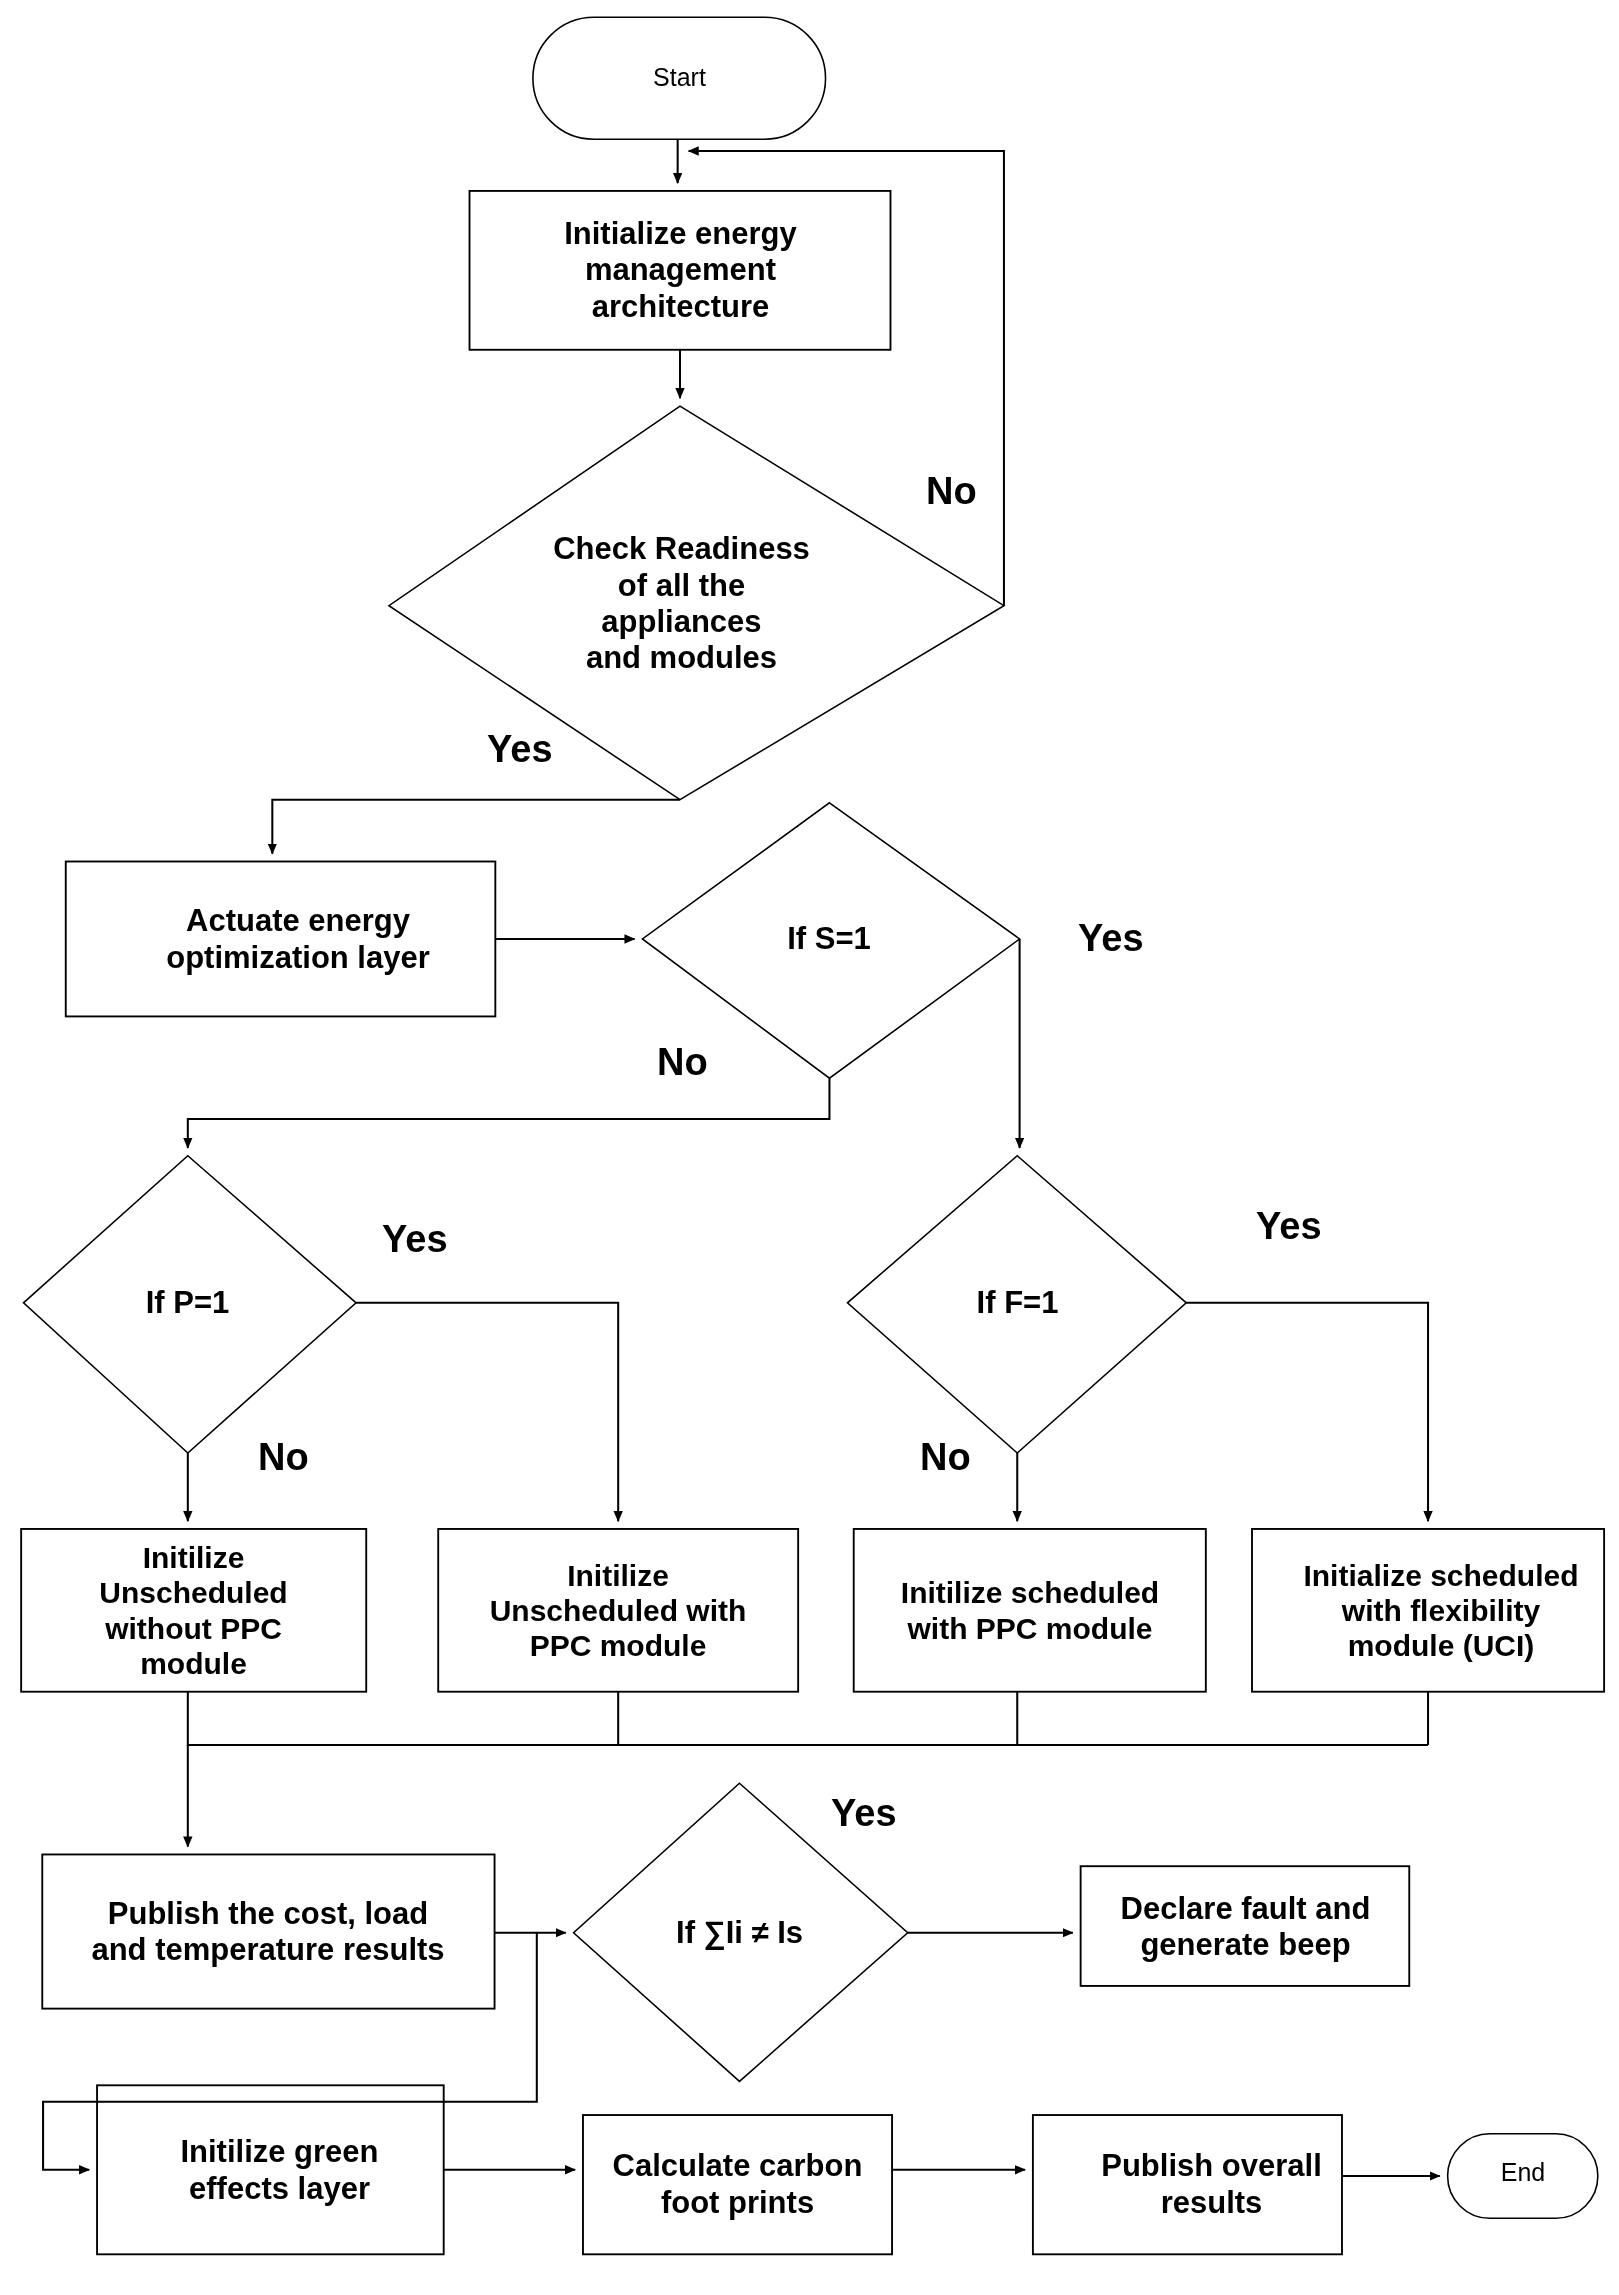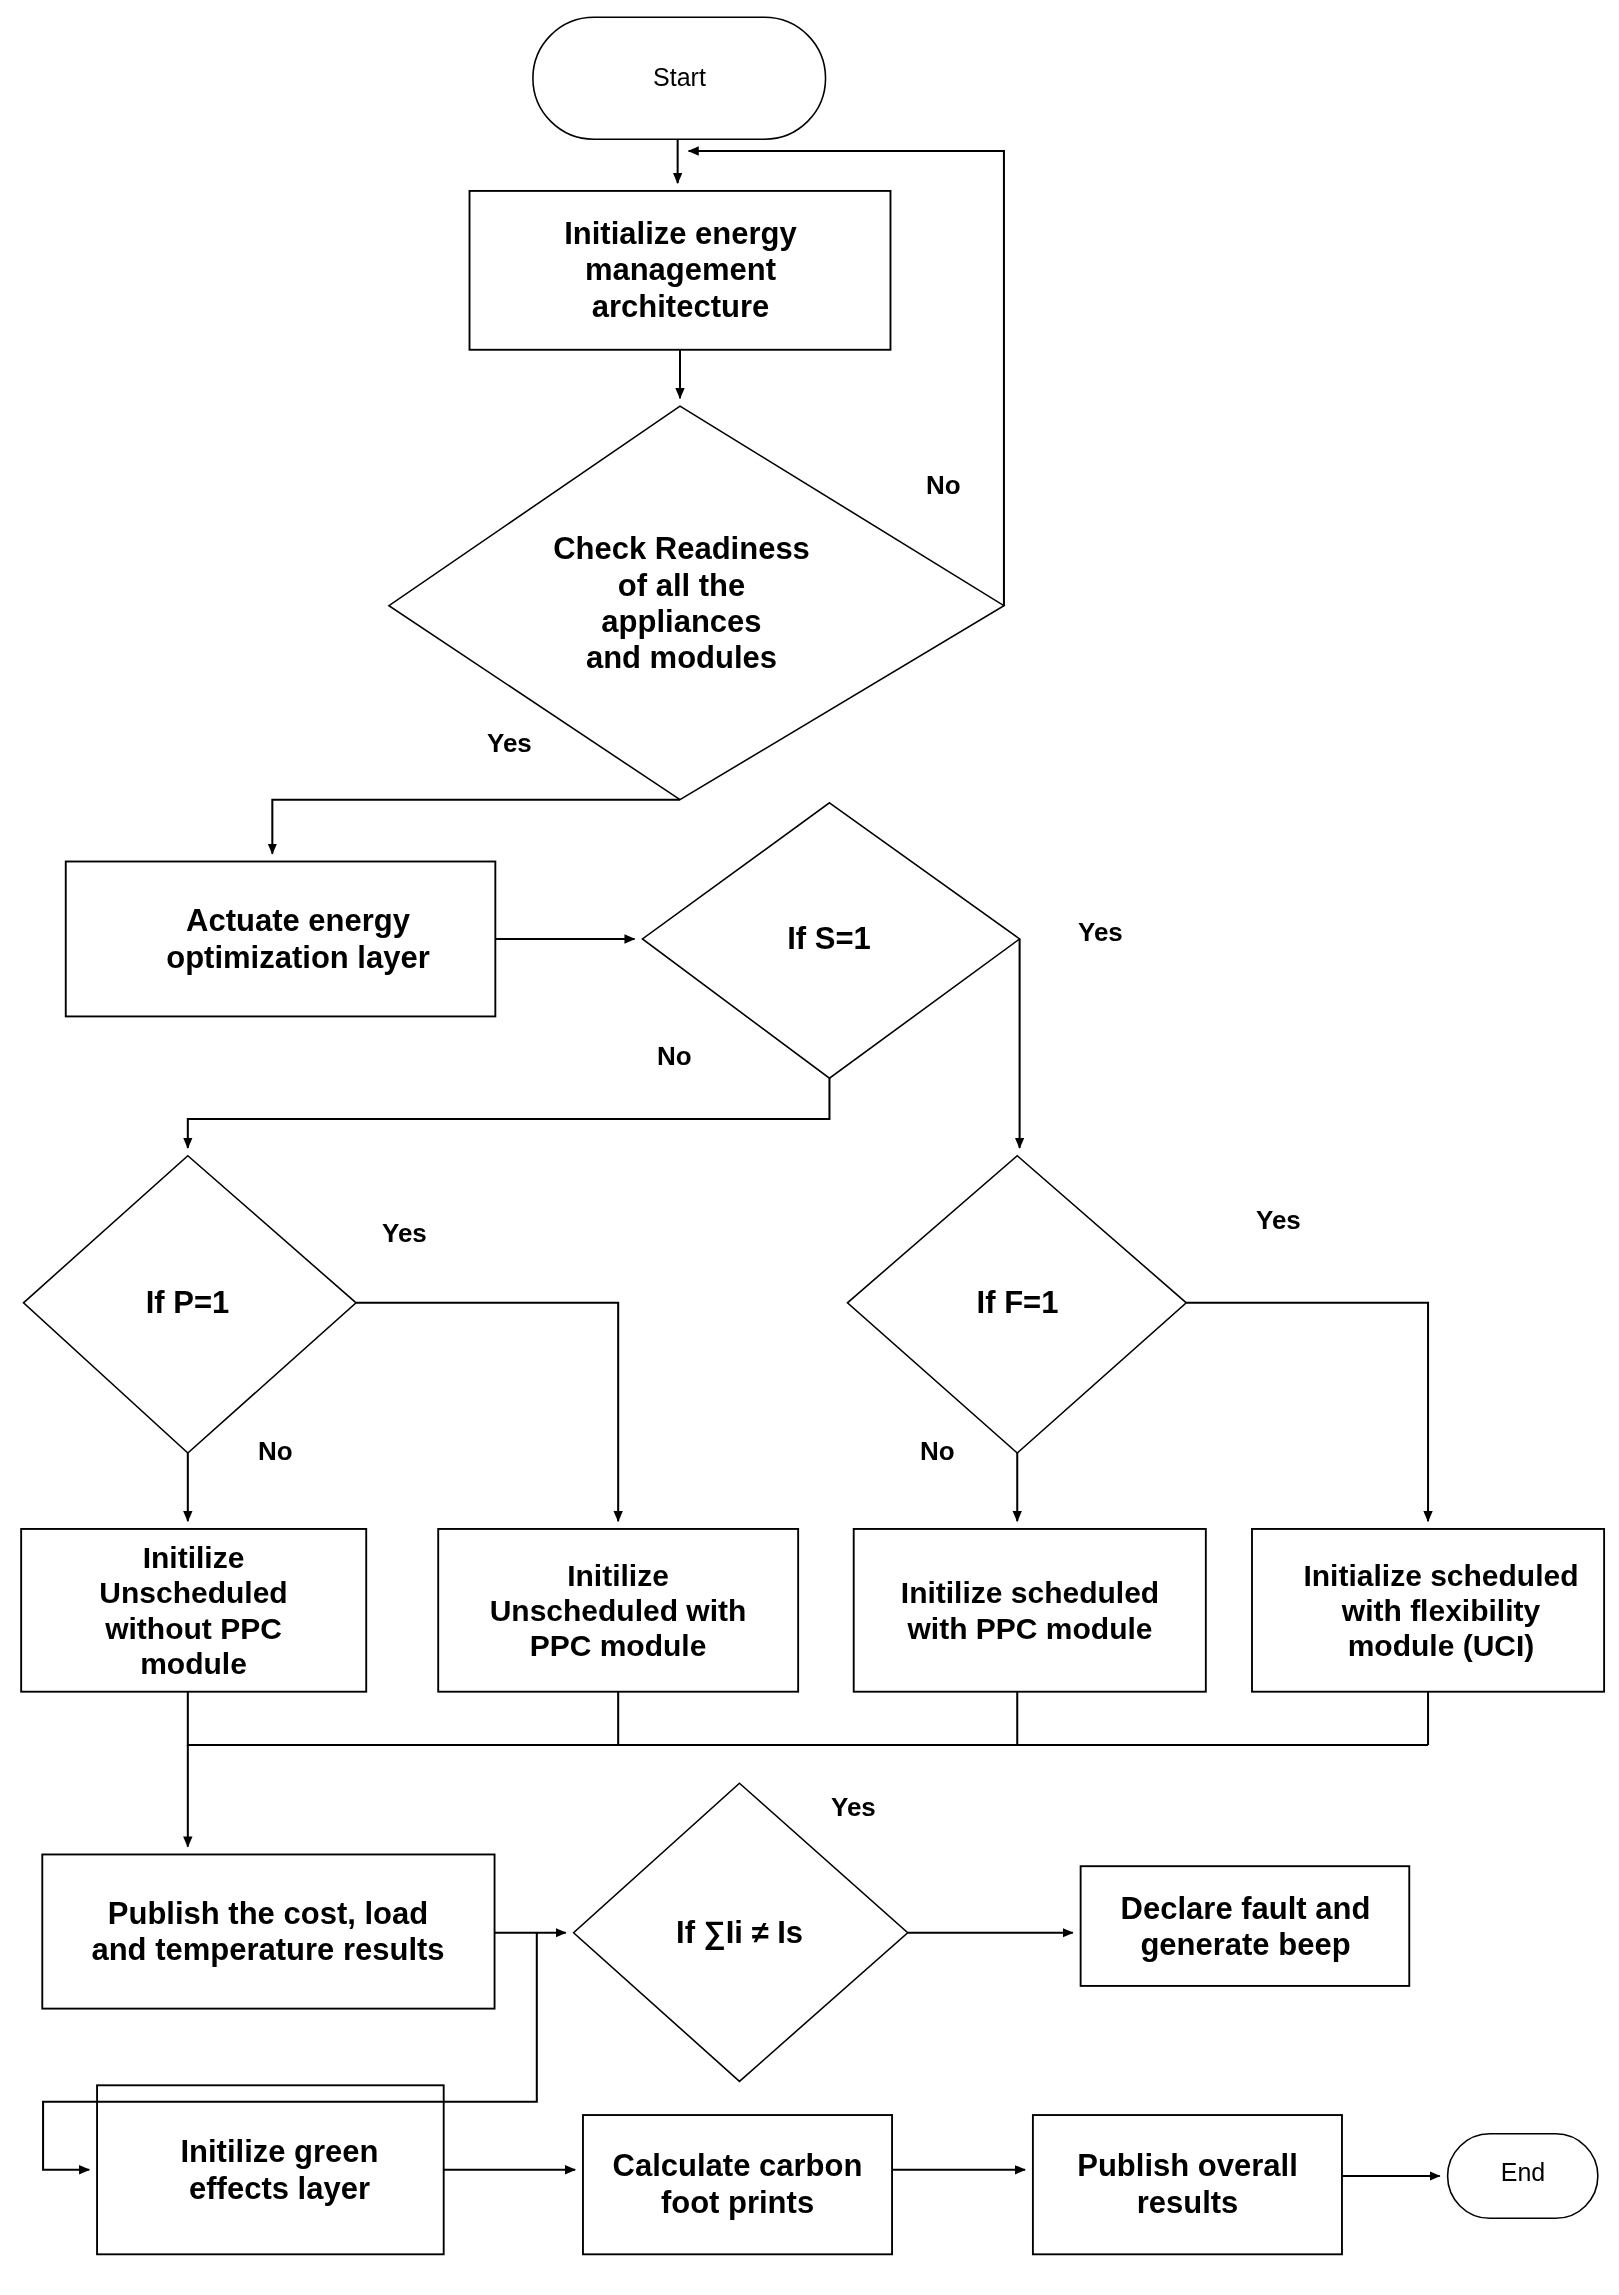--- a/index.html
+++ b/index.html
@@ -57,21 +57,21 @@
     font-family: "Liberation Sans", sans-serif;
     font-weight: bold;
     color: #000000;
     white-space: nowrap;
     pointer-events: none;
   }
   .t-terminal { font-size: 25px; font-weight: normal; }
   .t-process  { font-size: 31px; }
   .t-decision { font-size: 31px; }
   .t-small    { font-size: 30px; }
-  .t-label    { font-size: 26px; text-align: right; }
+  .t-label    { font-size: 38px; text-align: right; }
 </style>
 </head>
 <body>
 
 <div id="flowchart-root">
 
   <svg class="flow-svg" viewBox="0 0 2069 2933">
     <defs>
       <marker id="arrow" markerWidth="16" markerHeight="16" refX="13" refY="6" orient="auto" markerUnits="userSpaceOnUse">
         <path d="M0,0 L14,6 L0,12 z" fill="#000000"></path>
@@ -190,21 +190,21 @@
 
   <div class="node-text t-process" style="left:1081px; top:1867px; width:329px; height:120px;">Declare fault and
 generate beep</div>
 
   <div class="node-text t-process" style="left:97px; top:2086px; width:347px; height:169px;padding-left:9px;">Initilize green
 effects layer</div>
 
   <div class="node-text t-process" style="left:583px; top:2115px; width:309px; height:139px;">Calculate carbon
 foot prints</div>
 
-  <div class="node-text t-process" style="left:1033px; top:2115px; width:309px; height:139px;">Publish overall
+  <div class="node-text t-process" style="left:1033px; top:2115px; width:309px; height:139px;padding-left:24px;">Publish overall
 results</div>
 
   <div class="node-text t-terminal" style="left:1448px; top:2134px; width:150px; height:77px;">End</div>
 
   <div class="edge-label t-label" style="left:926px; top:470px;">No</div>
 
   <div class="edge-label t-label" style="left:487px; top:728px;">Yes</div>
 
   <div class="edge-label t-label" style="left:1078px; top:917px;">Yes</div>
 

